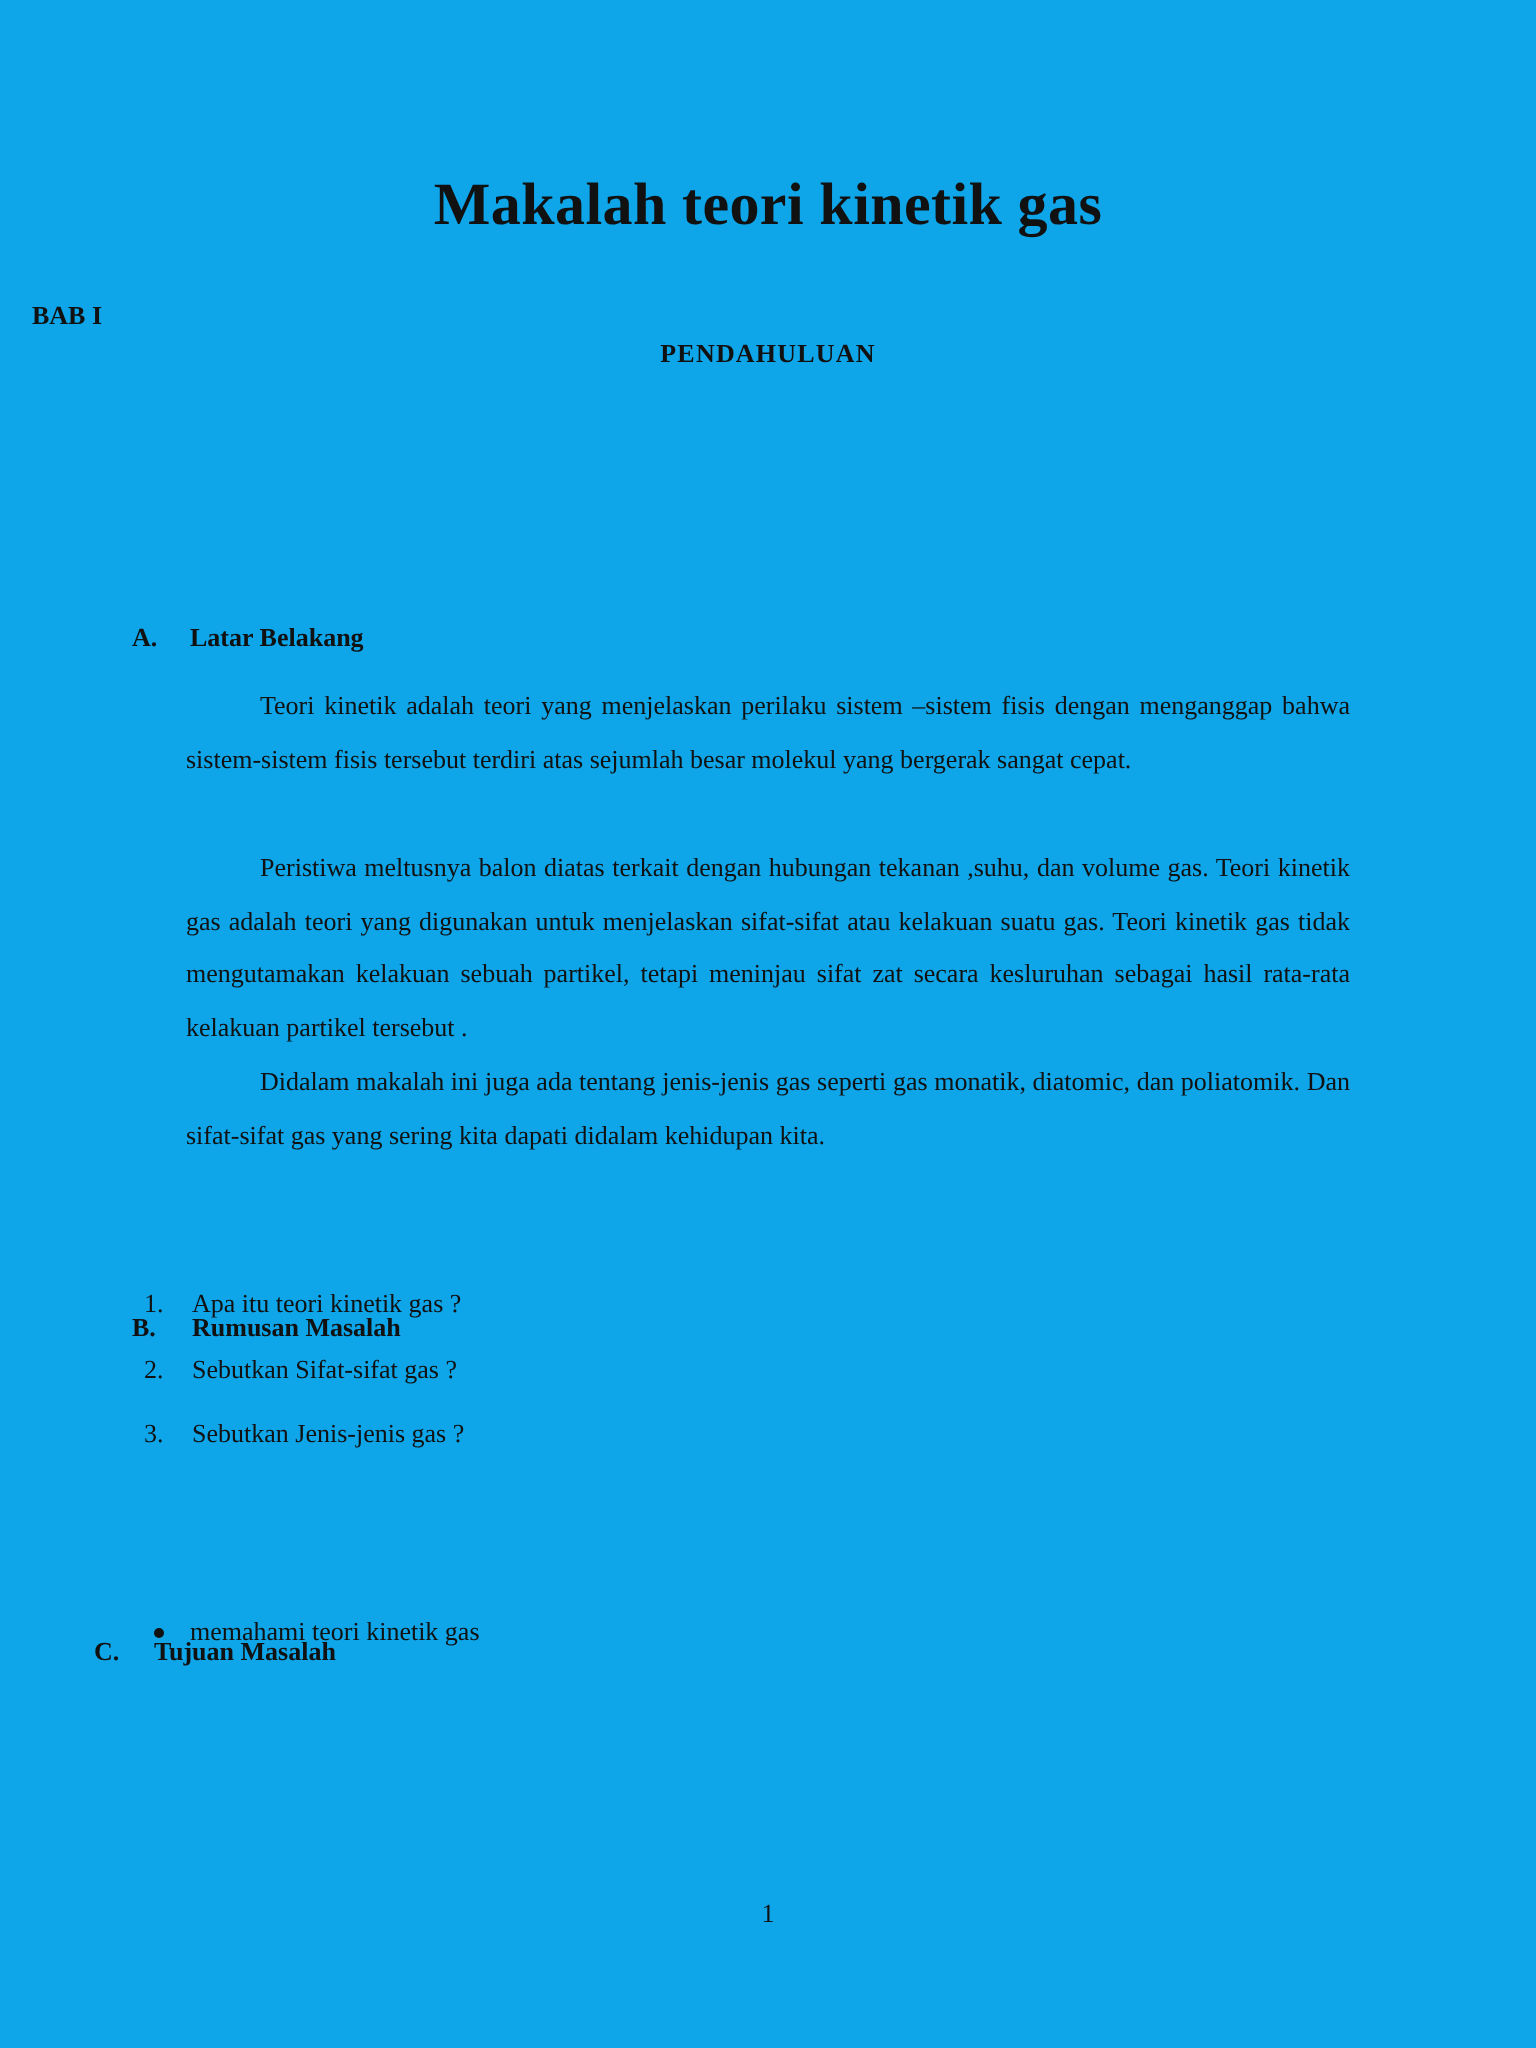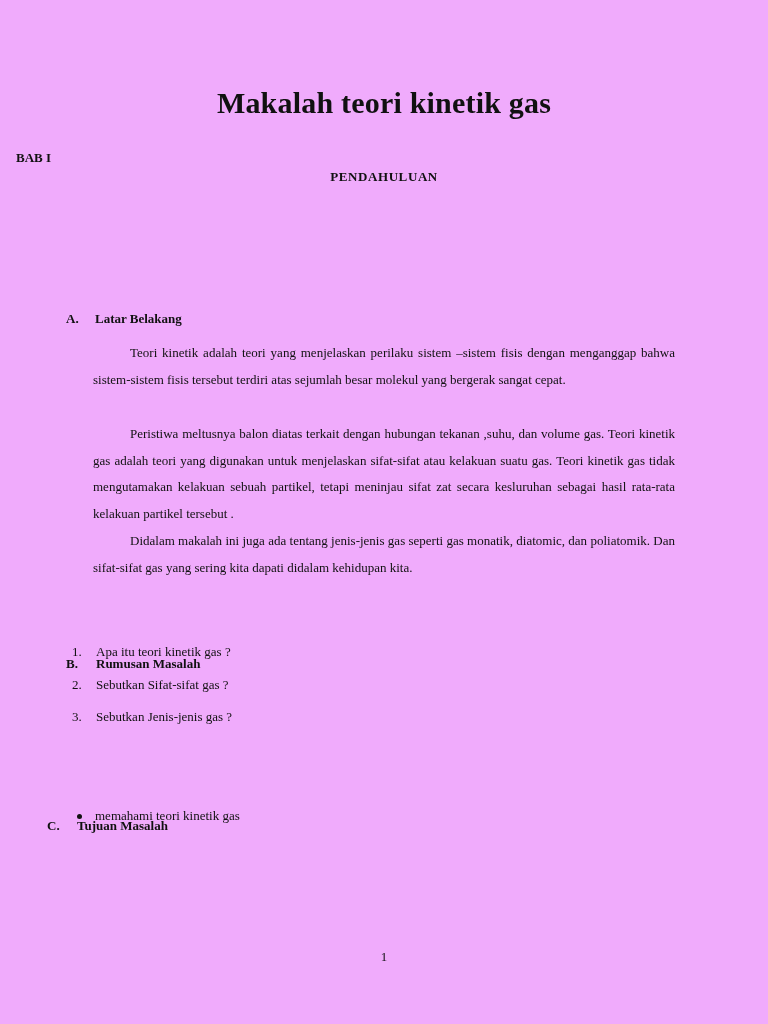--- a/index.html
+++ b/index.html
@@ -12,21 +12,21 @@
       height: 1024px;
       position: relative;
       overflow: hidden;
       color: #111111;
       font-family: "Liberation Serif", "DejaVu Serif", serif;
     }
     .page {
       position: absolute;
       left: 0; top: 0;
       width: 768px; height: 1024px;
-      background: #f0abfc;
+      background: #0ea5e9;
     }
     .title {
       position: absolute;
       left: 0; width: 768px;
       top: 86px;
       text-align: center;
       font-size: 30px;
       font-weight: bold;
       letter-spacing: 0.2px;
     }

